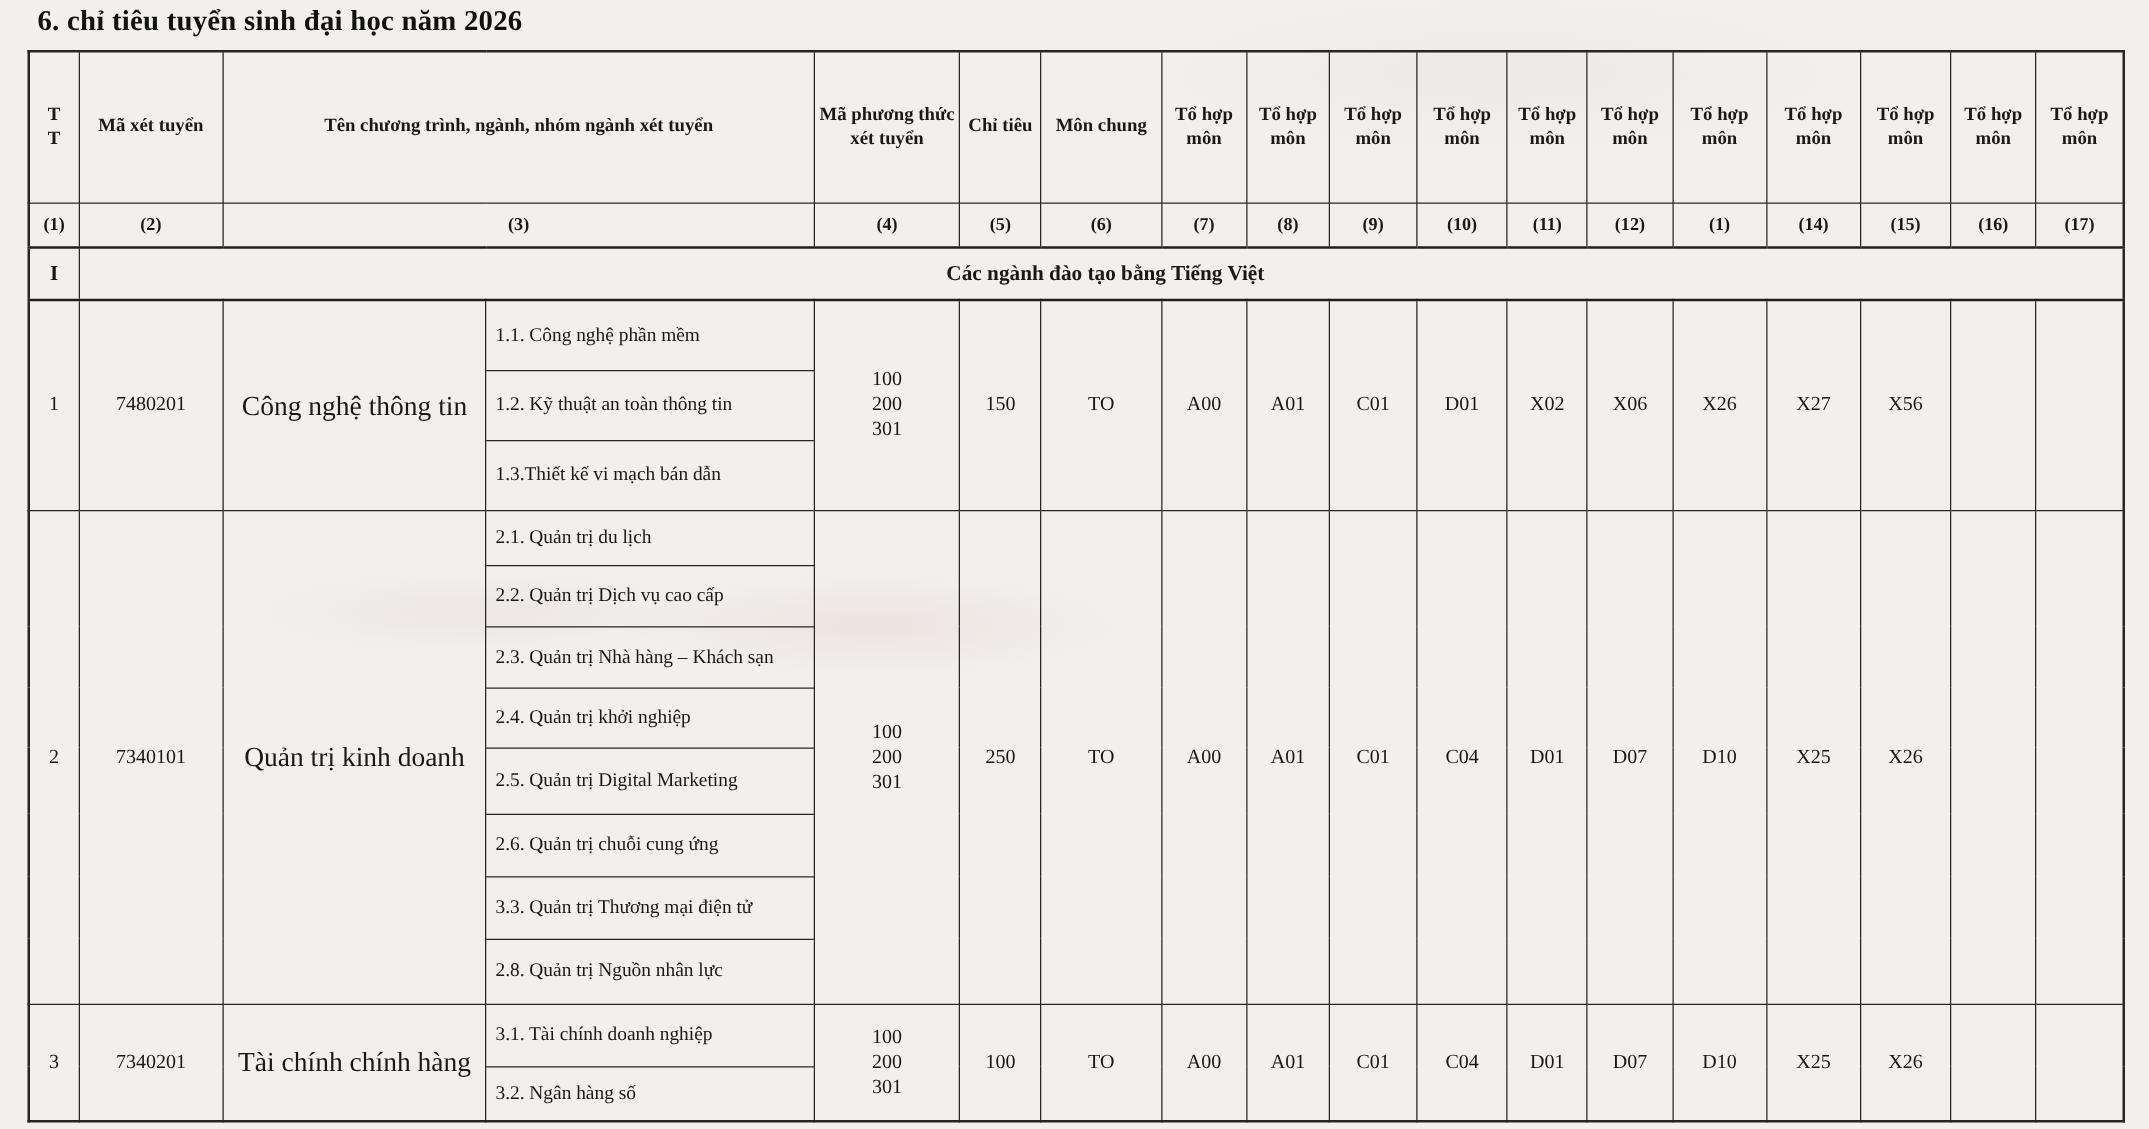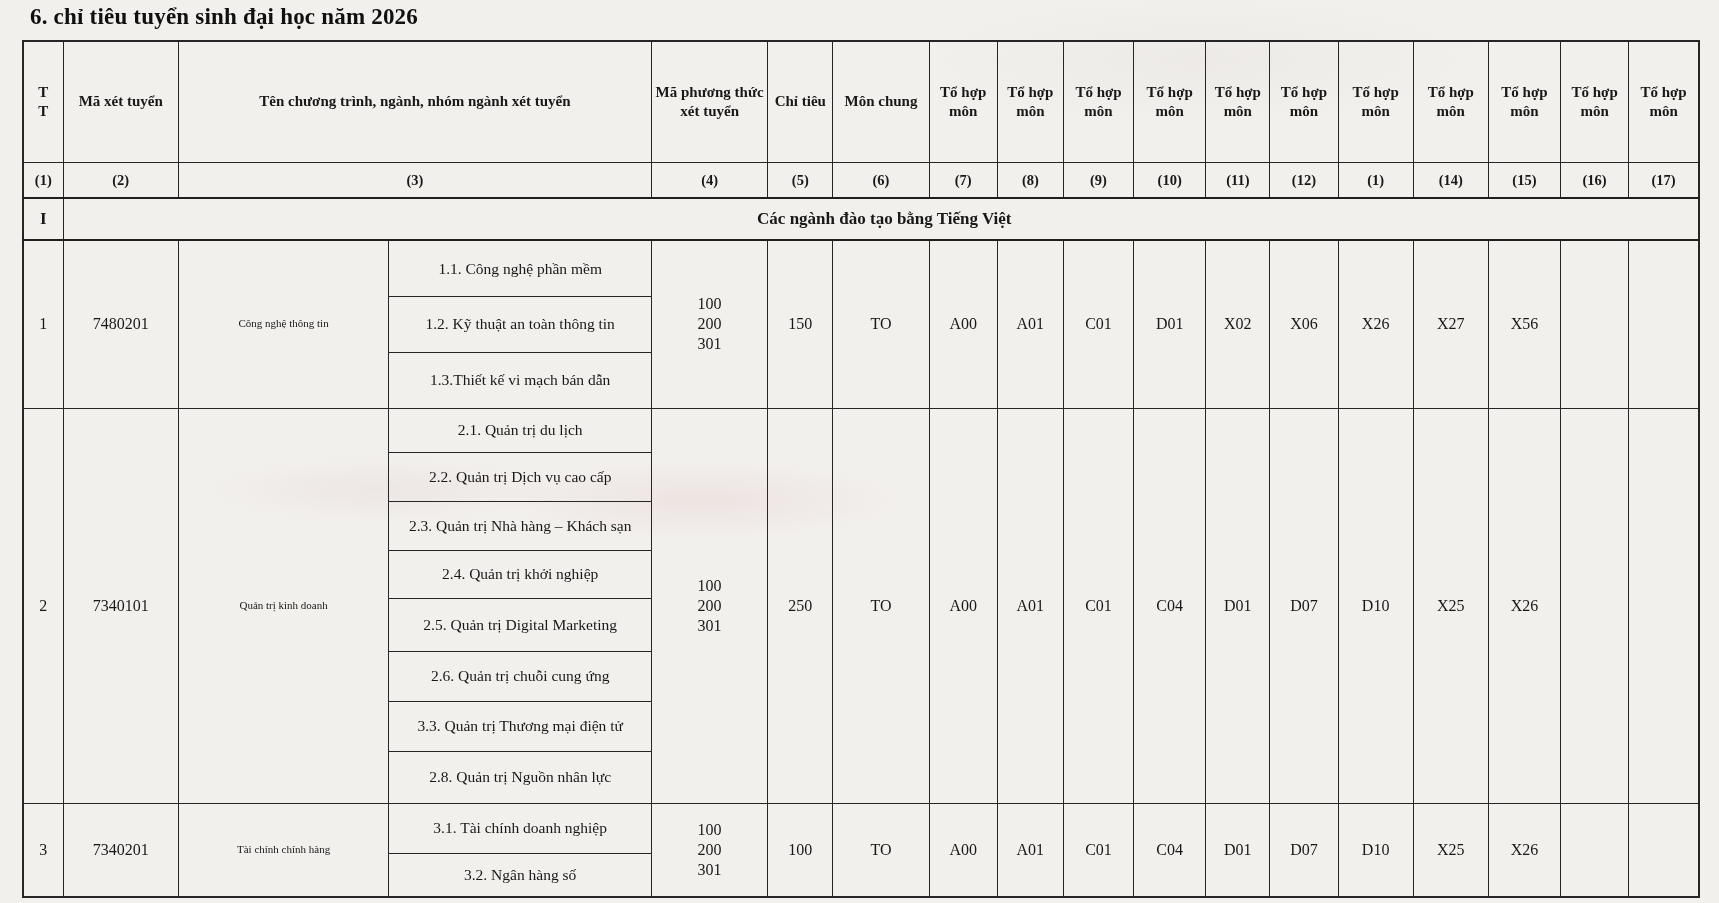--- a/index.html
+++ b/index.html
@@ -74,26 +74,26 @@
     font-weight: bold;
     font-size: 17px;
     height: 36px;
     border-bottom: 2.5px solid #1f1f1f;
   }
   tr.section-row td.sec-label {
     text-align: center;
     padding-left: 12px;
   }
   td.spec {
-    text-align: center;
+    text-align: left;
     font-size: 15.5px;
     padding: 3px 7px;
   }
   td.name {
-    font-size: 11px;
+    font-size: 22px;
   }
   .preline {
     white-space: pre-line;
   }
   td.bb2 {
     border-bottom: 2.5px solid #1f1f1f;
   }
   tr.h56 { height: 56px; }
   tr.h44 { height: 44px; }
   tr.h48 { height: 48px; }

